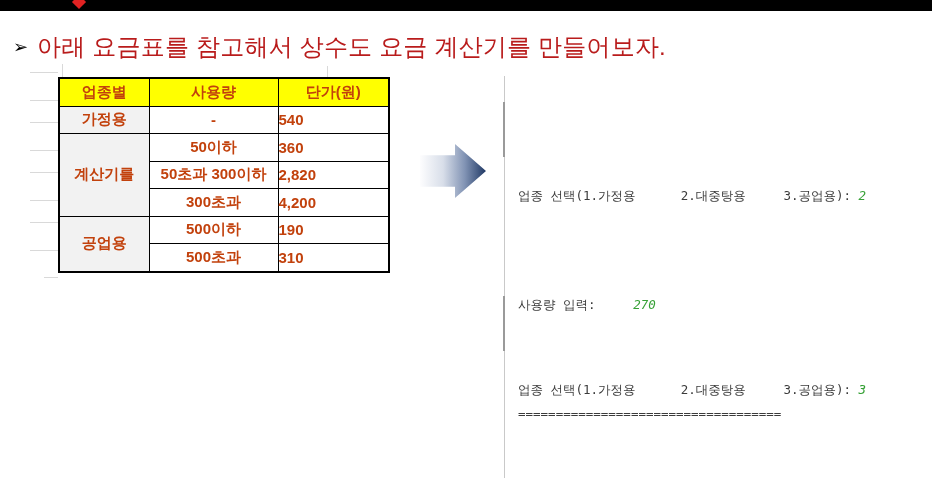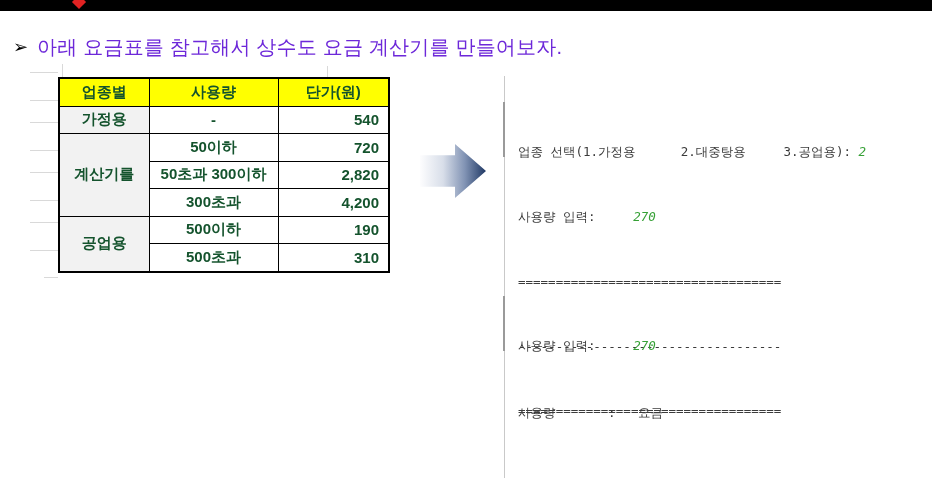--- a/index.html
+++ b/index.html
@@ -7,51 +7,51 @@
     width:932px;height:478px;position:relative;overflow:hidden;
     background:#ffffff;
     font-family:"Liberation Sans","DejaVu Sans",sans-serif;
   }
   
   .top-bar{position:absolute;left:0;top:0;width:932px;height:11px;background:#000000;}
   .red-diamond{position:absolute;left:74px;top:-3px;width:10px;height:10px;background:#E02222;transform:rotate(45deg);}
   
   .title-row{position:absolute;left:13px;top:33px;display:flex;align-items:center;gap:9px;white-space:nowrap;}
   .bullet{font-size:18px;color:#000;line-height:28px;}
-  .title{font-size:20px;color:#6d28d9;line-height:28px;letter-spacing:0.2px;}
+  .title{font-size:24px;color:#b91c1c;line-height:28px;letter-spacing:0.2px;}
   
   .gl{position:absolute;background:#D9D9D9;}
   
   .rate-table{
     position:absolute;left:58px;top:77px;
     border-collapse:collapse;table-layout:fixed;
     border:2px solid #000;
-    font-size:15px;color:#14532d;
+    font-size:15px;color:#c2410c;
   }
   .rate-table td,.rate-table th{border:1px solid #000;height:26.5px;padding:0;text-align:center;vertical-align:middle;font-weight:bold;}
   .rate-table th{background:#FFFF00;font-weight:bold;}
   .rate-table td.cat{background:#F2F2F2;}
-  .rate-table td.price{text-align:right;padding-right:9px;}
+  .rate-table td.price{text-align:left;padding-right:9px;}
   
   .big-arrow{
     position:absolute;left:420px;top:144px;width:66px;height:54px;
     background:linear-gradient(90deg,#FDFDFE 0%,#D8DEE9 35%,#8193B4 68%,#1F3864 100%);
     clip-path:polygon(0% 21%,53% 21%,53% 0%,100% 50%,53% 100%,53% 79%,0% 79%);
   }
   
   .console{
     position:absolute;left:504px;
     font-family:"DejaVu Sans Mono","Liberation Mono",monospace;
     font-size:12.5px;line-height:21.7px;color:#3B3B3B;
     white-space:pre;
     border-left:1px solid #C9C9C9;
     padding-left:13px;
   }
   .console .thumb{position:absolute;left:-2px;top:26px;width:2px;height:55px;background:#9A9A9A;}
-  .cline{white-space:pre;}
+  .cline{white-space:pre;margin-top:44px;}
   .input{color:#35A035;font-style:italic;}
   .cw{display:inline-block;width:90px;}
 </style>
 </head>
 <body>
 
 <div class="top-bar"></div>
 <div class="red-diamond"></div>
 
 <div class="title-row">
@@ -84,21 +84,21 @@
     <th>단가(원)</th>
   </tr>
   <tr>
     <td class="cat">가정용</td>
     <td>-</td>
     <td class="price">540</td>
   </tr>
   <tr>
     <td class="cat" rowspan="3">계산기를</td>
     <td>50이하</td>
-    <td class="price">720</td>
+    <td class="price">360</td>
   </tr>
   <tr>
     <td>50초과 300이하</td>
     <td class="price">2,820</td>
   </tr>
   <tr>
     <td>300초과</td>
     <td class="price">4,200</td>
   </tr>
   <tr>
@@ -121,20 +121,21 @@
   <div class="cline"><span>사용량 입력:     </span><span class="input">270</span></div>
   <div class="cline">===================================</div>
   <div class="cline">-----------------------------------</div>
   <div class="cline"><span class="cw">사용량</span><span>:   요금</span></div>
   
   
 </div>
 
 <div class="console" style="top:270px;">
   <div class="thumb"></div>
+  <div class="cline"><span>업종 선택(1.가정용      2.대중탕용     3.공업용): </span><span class="input">3</span></div>
   <div class="cline"><span>사용량 입력:     </span><span class="input">270</span></div>
   <div class="cline">===================================</div>
   
   
   
   
   
 </div>
 
 </body></html>

